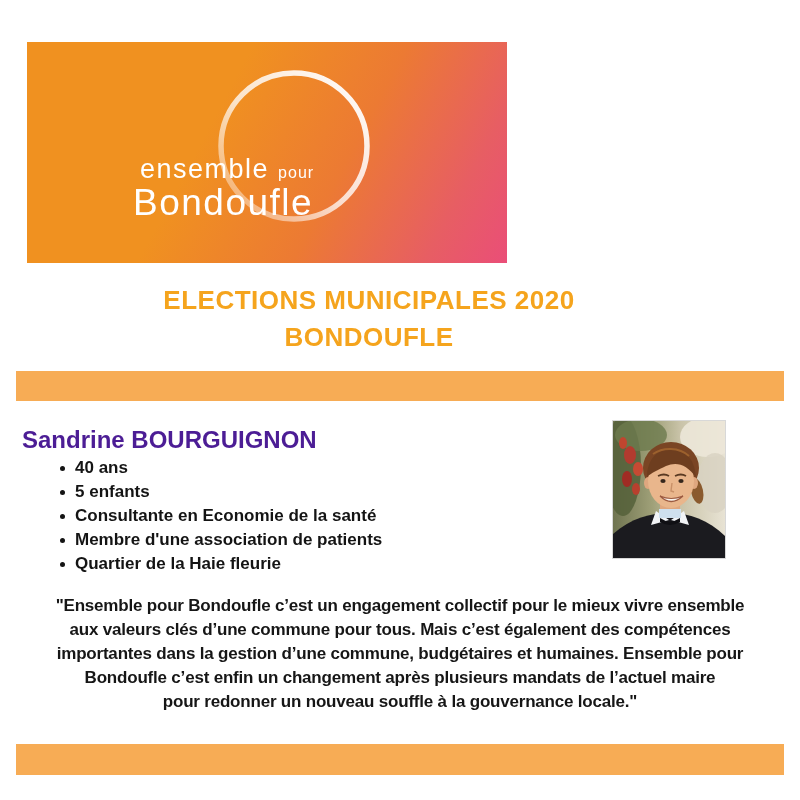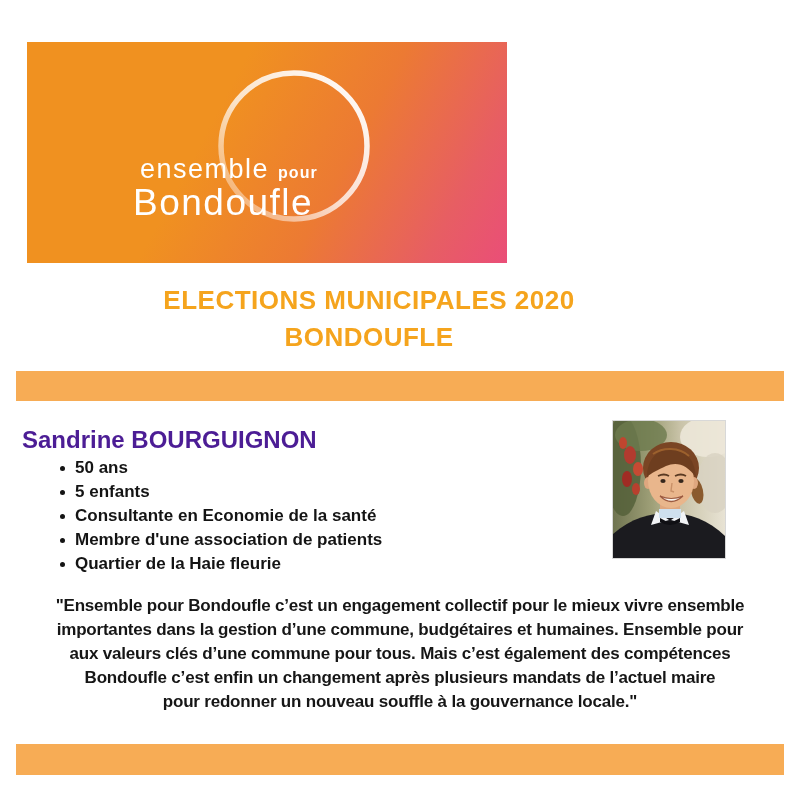--- a/index.html
+++ b/index.html
@@ -11,21 +11,21 @@
   .banner {
     position:absolute; left:27px; top:42px; width:480px; height:221px;
     background:linear-gradient(118deg, #F09120 38%, #EC7A33 64%, #E75E63 86%, #EA4E78 100%);
   }
   .banner svg.ring { position:absolute; left:0; top:0; }
   .logo-line1 {
     position:absolute; left:113px; top:112px; display:flex; align-items:baseline; gap:9px;
     color:#ffffff; white-space:nowrap;
   }
   .logo-ensemble { font-size:27px; letter-spacing:1.5px; font-weight:500; }
-  .logo-pour { font-size:16px; letter-spacing:1px; font-weight:700; }
+  .logo-pour { font-size:16px; letter-spacing:1px; font-weight:400; }
   .logo-line2 {
     position:absolute; left:106px; top:142px; color:#ffffff;
     font-size:37px; letter-spacing:1.5px; font-weight:500; line-height:1; white-space:nowrap;
   }
 
   
   .headline {
     position:absolute; left:0; top:282px; width:738px; text-align:center;
     color:#F5A41D; font-weight:bold; font-size:26px; line-height:37px; letter-spacing:0.5px;
   }
@@ -92,21 +92,21 @@
   <div class="headline">
     <div>ELECTIONS MUNICIPALES 2020</div>
     <div>BONDOUFLE</div>
   </div>
 
   <div class="bar top"></div>
 
   <div class="candidate-name">Sandrine BOURGUIGNON</div>
 
   <ul class="details">
-    <li>50 ans</li>
+    <li>40 ans</li>
     <li>5 enfants</li>
     <li>Consultante en Economie de la santé</li>
     <li>Membre d'une association de patients</li>
     <li>Quartier de la Haie fleurie</li>
   </ul>
 
   <div class="photo">
     <svg width="112" height="137" viewBox="0 0 112 137">
       <defs>
         <linearGradient id="bgGrad" x1="0" y1="0" x2="1" y2="0">
@@ -156,21 +156,21 @@
       <path d="M62 55 q6 -3 11 0" fill="none" stroke="#5a3a22" stroke-width="1.8"></path>
       <ellipse cx="50" cy="60" rx="2.6" ry="2.1" fill="#35261c"></ellipse>
       <ellipse cx="68" cy="60" rx="2.6" ry="2.1" fill="#35261c"></ellipse>
       <path d="M59 62 L58 70 L61 71" fill="none" stroke="#c89068" stroke-width="1.4"></path>
       <path d="M47 75 Q58 86 70 75 Q58 80 47 75 Z" fill="#f8f4ee" stroke="#9c5a40" stroke-width="1.2"></path>
     </svg>
   </div>
 
   <div class="quote">
     <div class="qline">"Ensemble pour Bondoufle c’est un engagement collectif pour le mieux vivre ensemble</div>
+    <div class="qline">aux valeurs clés d’une commune pour tous. Mais c’est également des compétences</div>
     <div class="qline">importantes dans la gestion d’une commune, budgétaires et humaines. Ensemble pour</div>
-    <div class="qline">aux valeurs clés d’une commune pour tous. Mais c’est également des compétences</div>
     <div class="qline">Bondoufle c’est enfin un changement après plusieurs mandats de l’actuel maire</div>
     <div class="qline">pour redonner un nouveau souffle à la gouvernance locale."</div>
   </div>
 
   <div class="bar bottom"></div>
 
 </div>
 
 </body></html>

